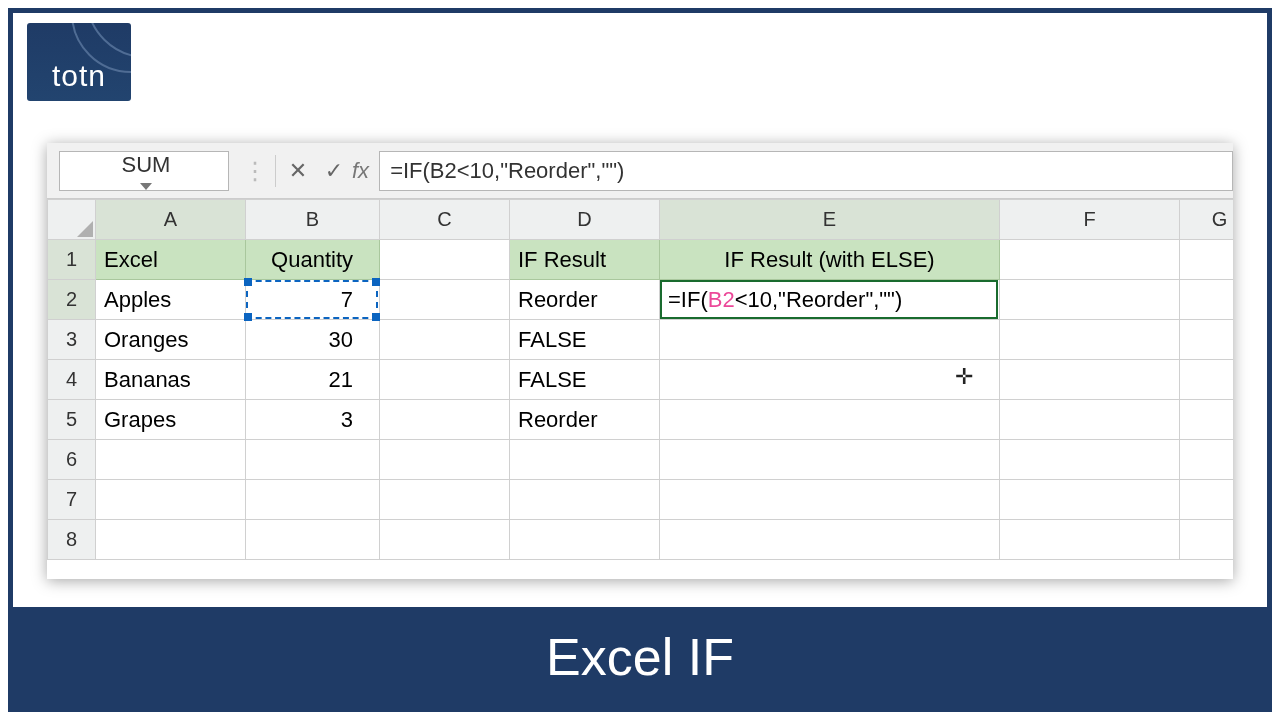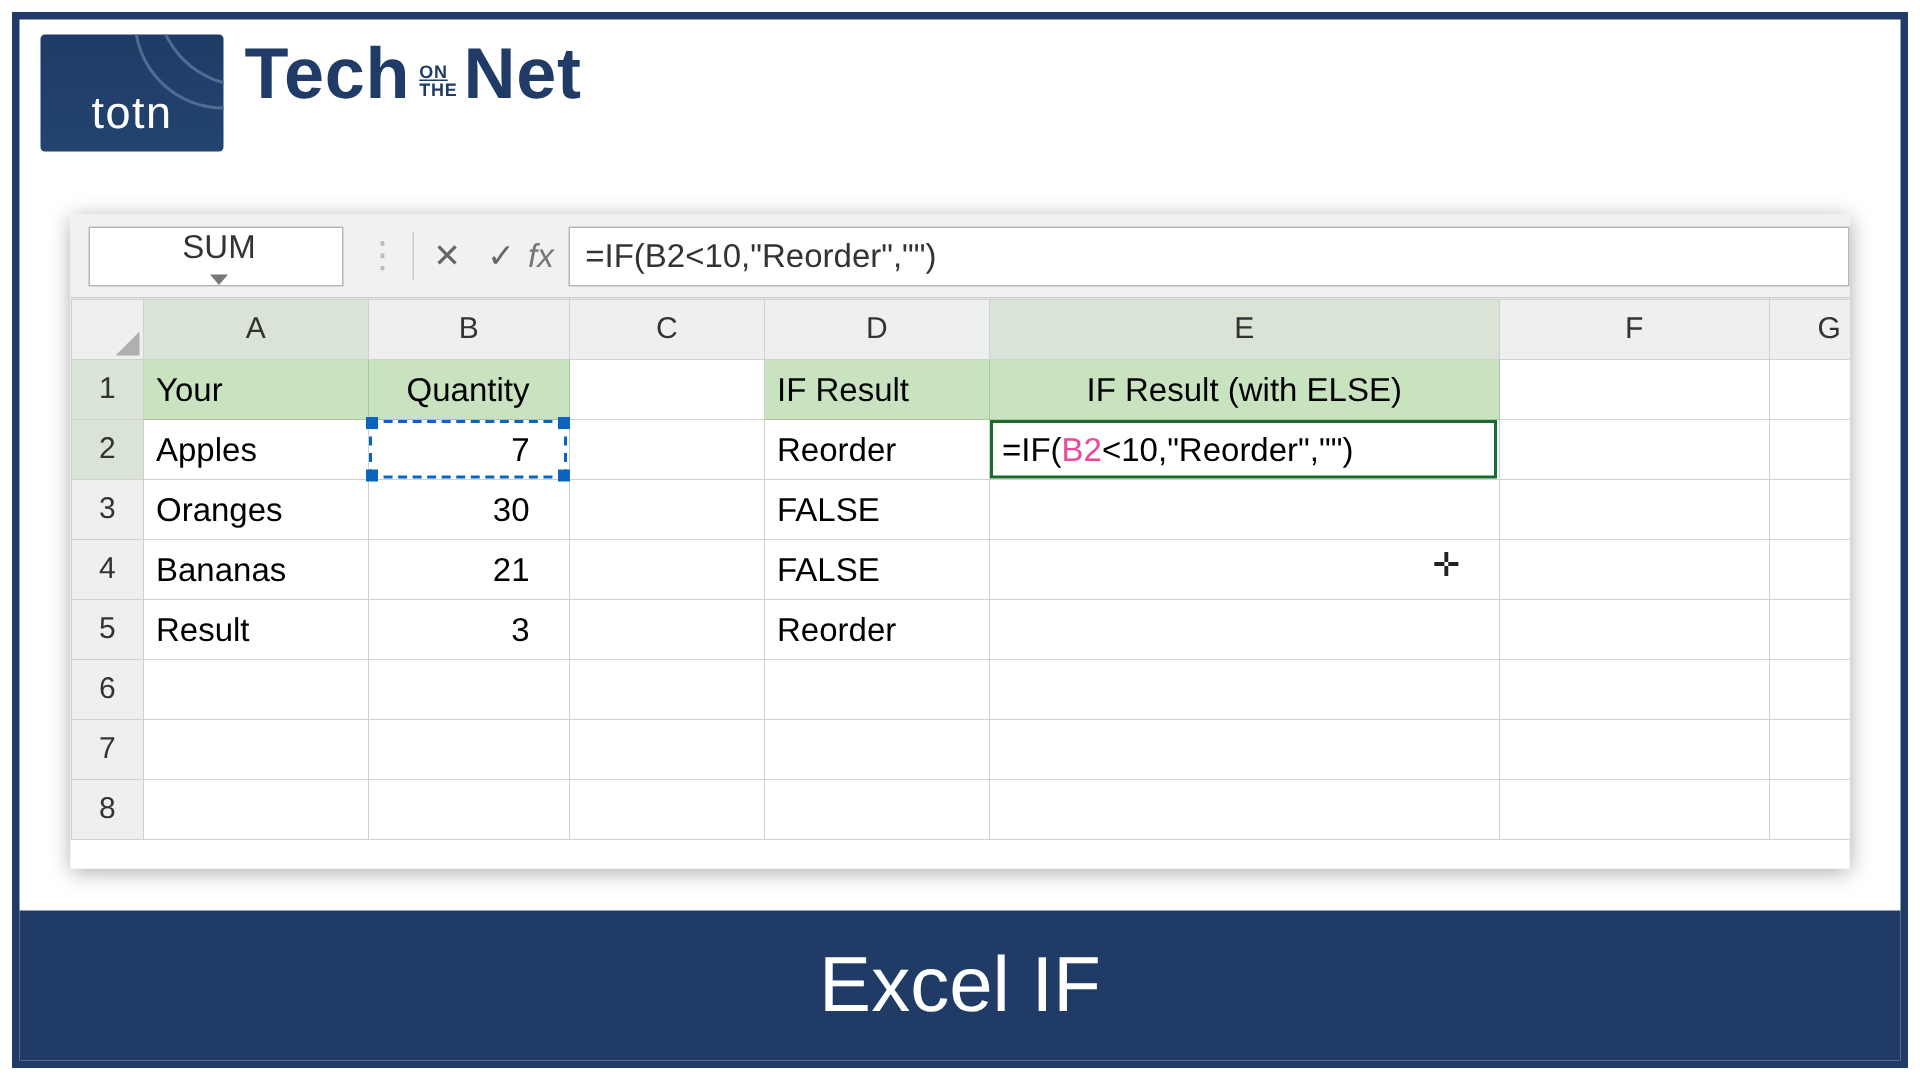--- a/index.html
+++ b/index.html
@@ -19,21 +19,21 @@
     background: #fff;
   }
   
   .header {
     display: flex;
     align-items: flex-start;
     padding: 10px 0 0 14px;
     height: 108px;
   }
   .logo-box {
-    width: 122px; height: 78px;
+    width: 104px; height: 78px;
     background: linear-gradient(#1f3b66,#22446f);
     border-radius: 3px;
     display: flex; align-items: flex-end; justify-content: center;
     padding-bottom: 8px;
     position: relative;
     overflow: hidden;
   }
   .logo-circ {
     position: absolute;
     border: 2px solid #4f6c94;
@@ -175,28 +175,20 @@
 
 <div class="frame">
 
   <div class="header">
     <div class="logo-box">
       <div class="logo-circ a"></div>
         <div class="logo-circ b"></div>
       <span>totn</span>
     </div>
     <div class="brand">
-      <div class="brand-main">
-        <span>Tech</span>
-        <span class="ontxt">
-          <span>ON</span>
-          <span>THE</span>
-        </span>
-        <span>Net</span>
-      </div>
     </div>
   </div>
 
 
   <div class="excel-wrap">
     <div class="fbar">
       <div class="namebox">
         <span>SUM</span>
         <span class="dd"></span>
       </div>
@@ -232,21 +224,21 @@
             <th>C</th>
             <th>D</th>
             <th class="selE">E</th>
             <th>F</th>
             <th>G</th>
           </tr>
         </thead>
         <tbody>
           <tr>
             <th class="sel">1</th>
-            <td class="greenhdr">Your</td>
+            <td class="greenhdr">Excel</td>
             <td class="greenhdr num" style="text-align:right">Quantity</td>
             <td></td>
             <td class="greenhdr">IF Result</td>
             <td class="greenhdr2">IF Result (with ELSE)</td>
             <td></td>
             <td></td>
           </tr>
           <tr>
             <th class="sel">2</th>
             <td>Apples</td>
@@ -276,21 +268,21 @@
             <td>Bananas</td>
             <td class="num">21</td>
             <td></td>
             <td>FALSE</td>
             <td></td>
             <td></td>
             <td></td>
           </tr>
           <tr>
             <th>5</th>
-            <td>Result</td>
+            <td>Grapes</td>
             <td class="num">3</td>
             <td></td>
             <td>Reorder</td>
             <td></td>
             <td></td>
             <td></td>
           </tr>
           <tr>
               <th>6</th>
               <td></td>

